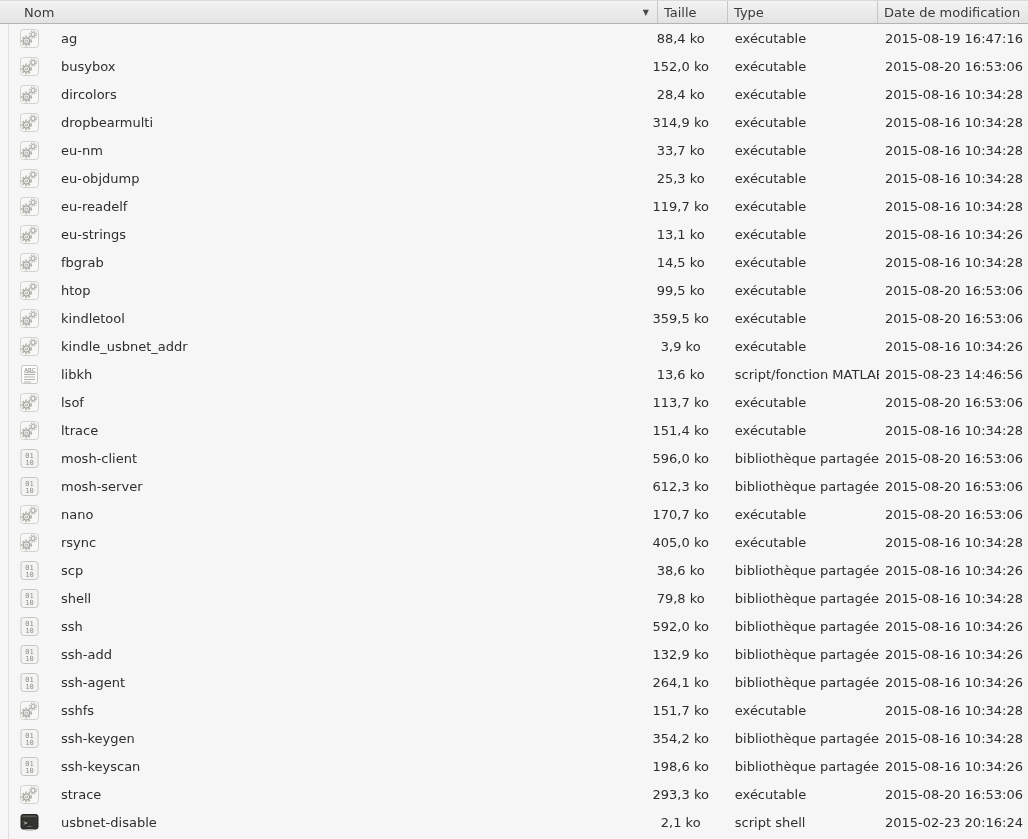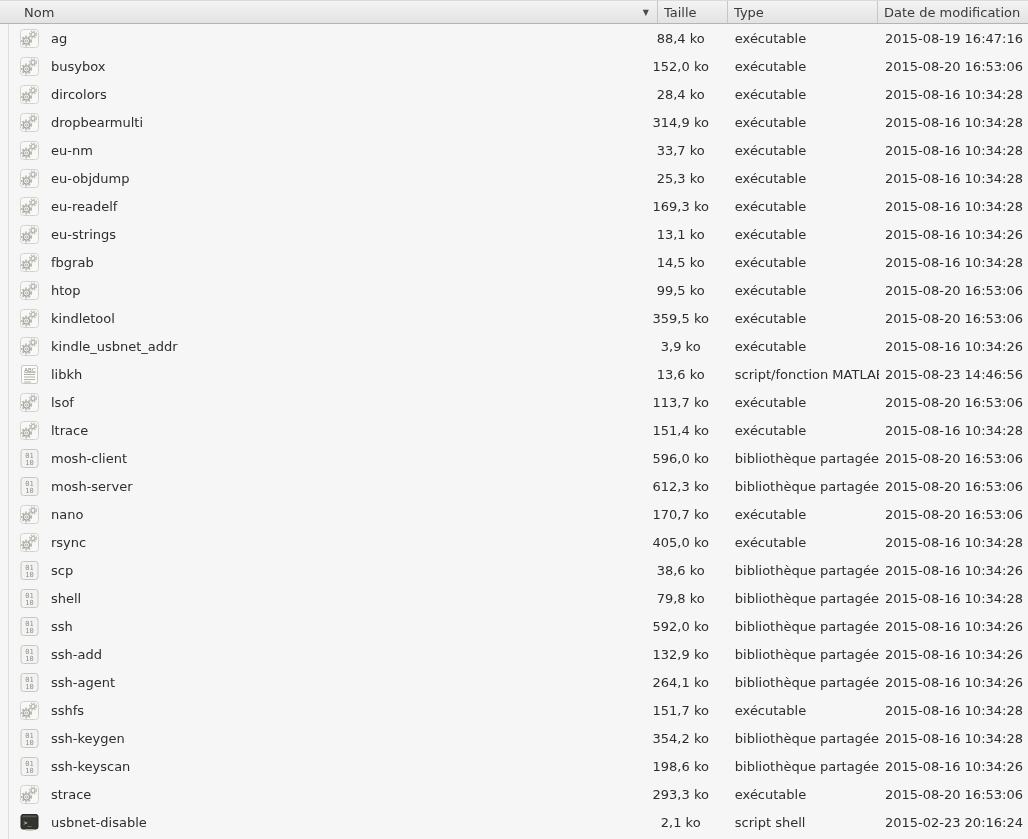--- a/index.html
+++ b/index.html
@@ -47,21 +47,21 @@
   }
   .row {
     display:flex;
     height:28px;
     align-items:center;
     white-space:nowrap;
   }
   .c-name {
     width:657px; box-sizing:border-box;
     padding-left:20px;
-    display:flex; align-items:center; gap:12px;
+    display:flex; align-items:center; gap:22px;
     overflow:hidden;
   }
   .icon { width:19px; height:19px; flex:0 0 19px; }
   .icon svg { display:block; width:19px; height:19px; }
   .c-size { width:70px;  box-sizing:border-box; text-align:center; padding-right:5px; }
   .c-type { width:150px; box-sizing:border-box; padding-left:4px; overflow:hidden;margin-left:13px; }
   .c-date { width:151px; box-sizing:border-box; padding-left:6px; }
 </style>
 </head>
 <body>
@@ -200,21 +200,21 @@
        <rect x="0.5" y="0.5" width="18" height="18" rx="3" fill="#f8f8f6" stroke="#d2d2ce"></rect>
        <circle cx="6.5" cy="12" r="4.6" fill="none" stroke="#b6b6b0" stroke-width="1.8" stroke-dasharray="1.7 1.6"></circle>
        <circle cx="6.5" cy="12" r="3.1" fill="none" stroke="#a9a9a3" stroke-width="1.4"></circle>
        <circle cx="6.5" cy="12" r="1.1" fill="none" stroke="#a9a9a3" stroke-width="0.9"></circle>
        <circle cx="13" cy="5.5" r="3.4" fill="none" stroke="#bcbcb6" stroke-width="1.5" stroke-dasharray="1.4 1.3"></circle>
        <circle cx="13" cy="5.5" r="2" fill="none" stroke="#b0b0aa" stroke-width="1.2"></circle>
      </svg>
           </span>
       <span>eu-readelf</span>
     </div>
-    <div class="c-size">169,3 ko</div>
+    <div class="c-size">119,7 ko</div>
     <div class="c-type">exécutable</div>
     <div class="c-date">2015-08-16 10:34:28</div>
   </div>
       <div class="row">
     <div class="c-name">
       <span class="icon">
             <svg viewBox="0 0 19 19">
        <rect x="0.5" y="0.5" width="18" height="18" rx="3" fill="#f8f8f6" stroke="#d2d2ce"></rect>
        <circle cx="6.5" cy="12" r="4.6" fill="none" stroke="#b6b6b0" stroke-width="1.8" stroke-dasharray="1.7 1.6"></circle>
        <circle cx="6.5" cy="12" r="3.1" fill="none" stroke="#a9a9a3" stroke-width="1.4"></circle>

